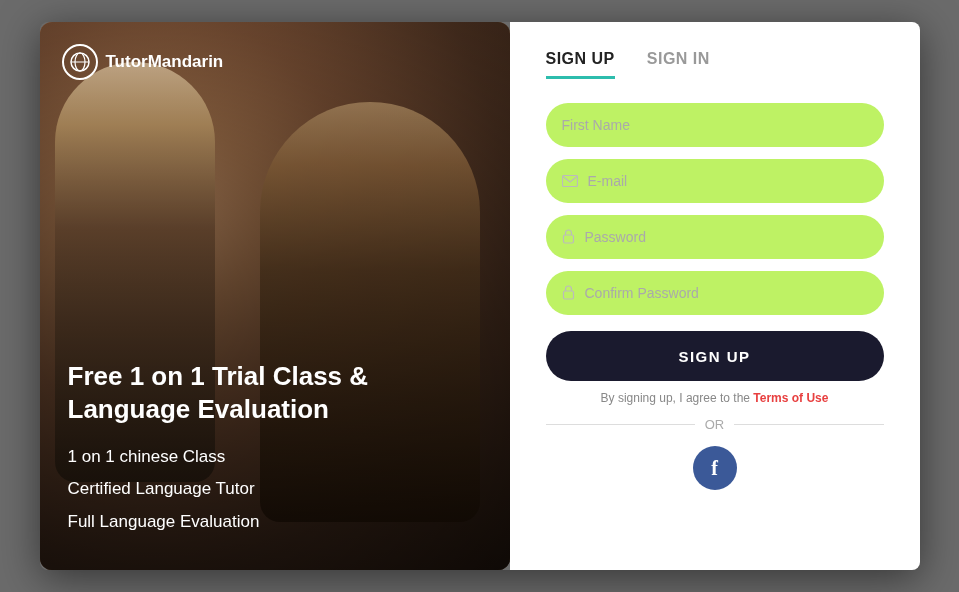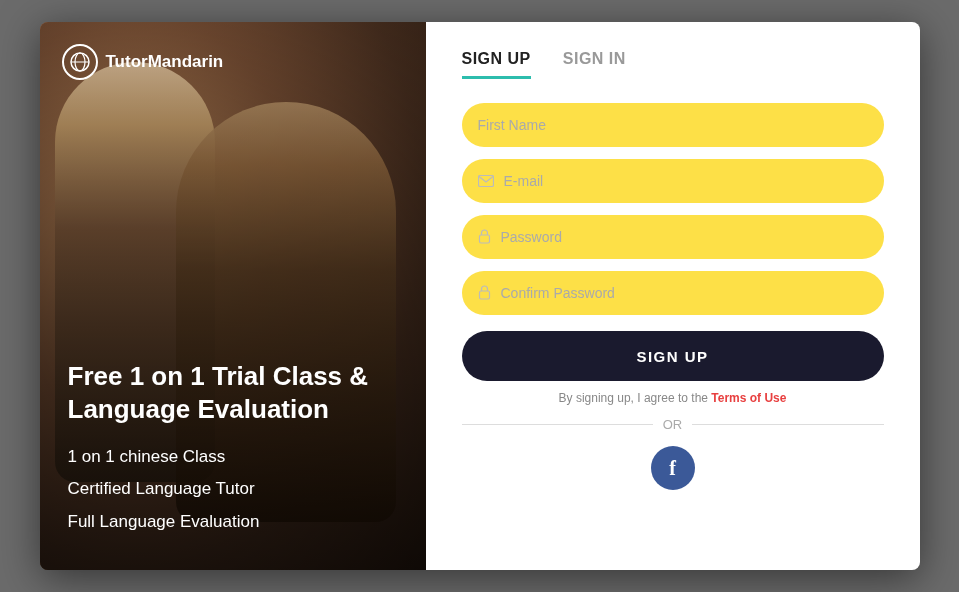--- a/index.html
+++ b/index.html
@@ -16,26 +16,27 @@
     .modal-container {
       width: 880px;
       height: 548px;
       display: flex;
       border-radius: 8px;
       overflow: hidden;
       box-shadow: 0 8px 40px rgba(0,0,0,0.5);
     }
     
     .left-panel {
-      width: 386px;
+      width: 470px;
       height: 100%;
       position: relative;
       background: #404040;
       overflow: hidden;
       flex-shrink: 0;
+      border-radius: 12px;
     }
     
     .photo-sim {
       position: absolute;
       inset: 0;
       background:
         radial-gradient(ellipse at 25% 35%, #c8956b 0%, #a0704a 20%, #7a5035 40%, #4a3020 70%, #2a1a10 100%),
         linear-gradient(160deg, #b08060 0%, #806040 30%, #504030 60%, #302010 100%);
       z-index: 0;
     }
@@ -150,21 +151,21 @@
     }
     
     .form-row {
       display: flex;
       gap: 12px;
       margin-bottom: 12px;
     }
     .input-wrapper {
       display: flex;
       align-items: center;
-      background: #fde047;
+      background: #bef264;
       border-radius: 25px;
       padding: 0 16px;
       height: 44px;
       flex: 1;
       gap: 10px;
     }
     .input-wrapper input {
       border: none;
       background: transparent;
       outline: none;

